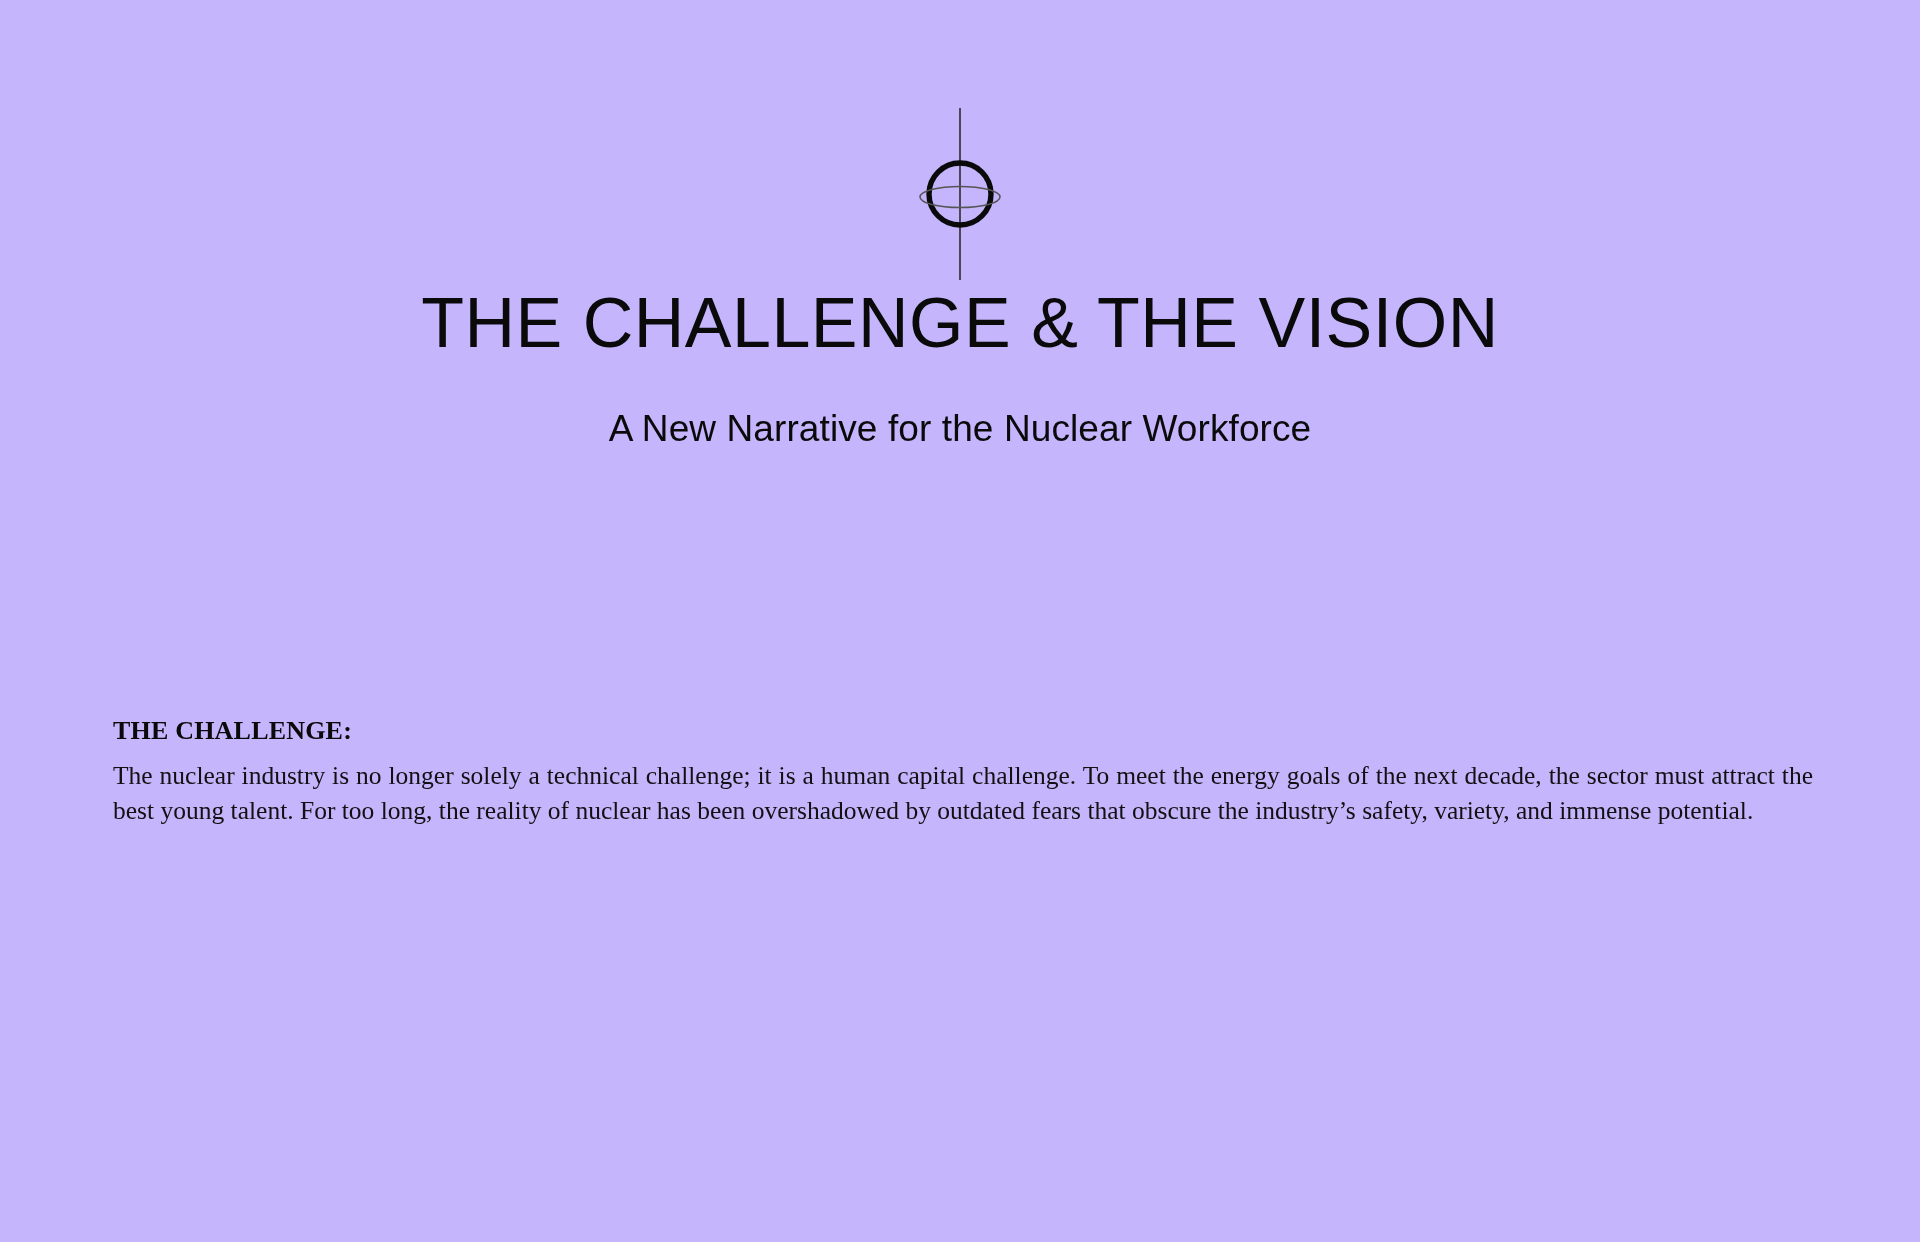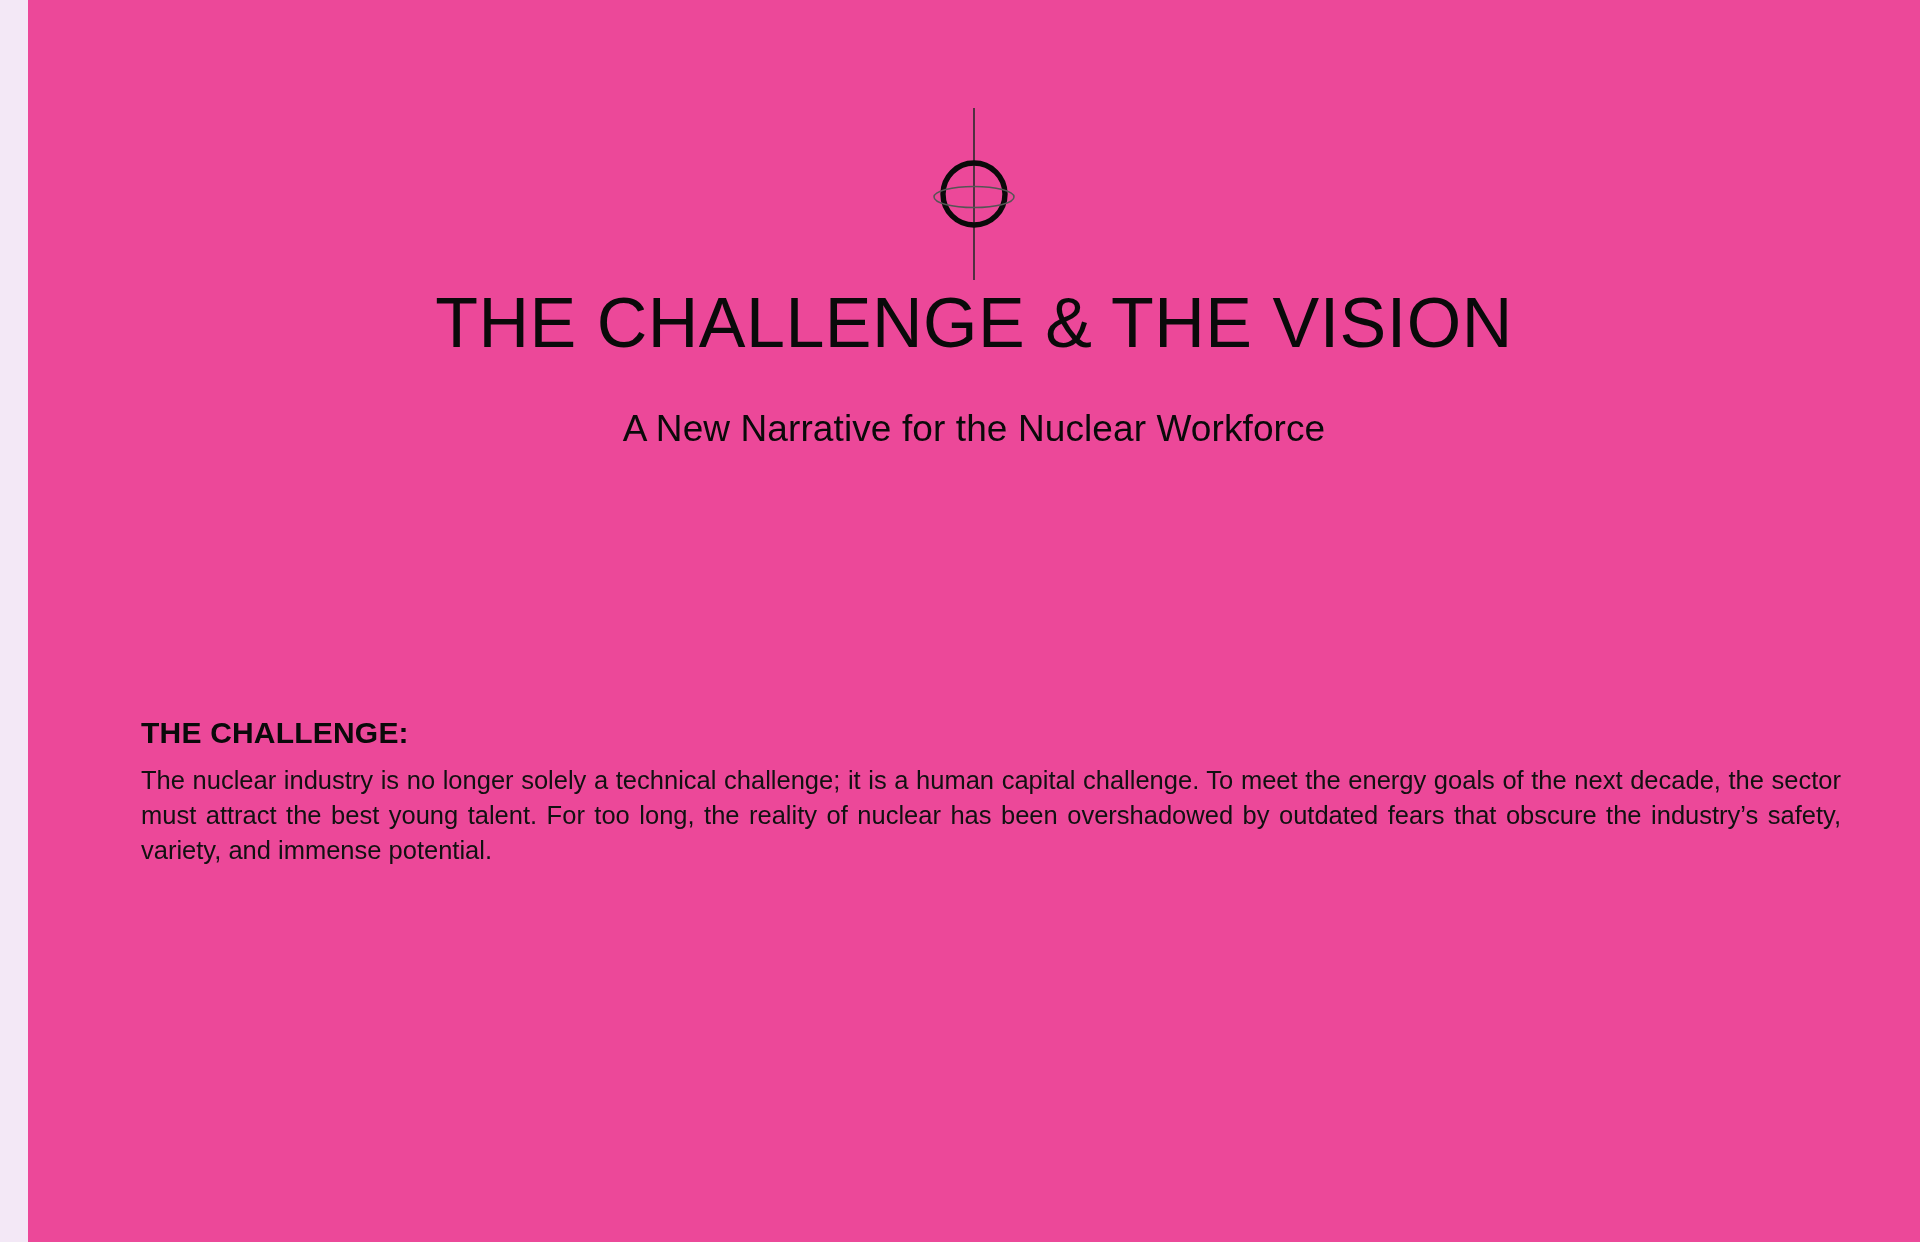--- a/index.html
+++ b/index.html
@@ -13,22 +13,21 @@
     font-family: "Liberation Sans", sans-serif;
     color: #0d0d0d;
     overflow: hidden;
     position: relative;
   }
 
   
   .slide {
     position: absolute;
     inset: 0;
-    background: #ec4899;
-    margin-left: 28px;
+    background: #c4b5fd;
   }
 
   
   .logo-wrap {
     position: absolute;
     top: 104px;
     left: 0;
     right: 0;
     display: flex;
     justify-content: center;
@@ -69,30 +68,30 @@
   .content {
     position: absolute;
     left: 113px;
     top: 716px;
     width: 1700px;
   }
   .section + .section {
     margin-top: 60px;
   }
   .section-heading {
-    font-family: Liberation Sans, sans-serif;
+    font-family: Liberation Serif, serif;
     font-weight: 700;
-    font-size: 30px;
+    font-size: 26px;
     line-height: 1.15;
     letter-spacing: 0.2px;
     color: #0a0a0a;
     margin: 0 0 12px 0;
   }
   .section-body {
-    font-family: Liberation Sans, sans-serif;
+    font-family: Liberation Serif, serif;
     font-weight: 400;
     font-size: 25.5px;
     line-height: 35px;
     color: #111111;
     margin: 0;
     text-align: justify;
     text-justify: inter-word;
     white-space: pre-wrap;
   }
 </style>

